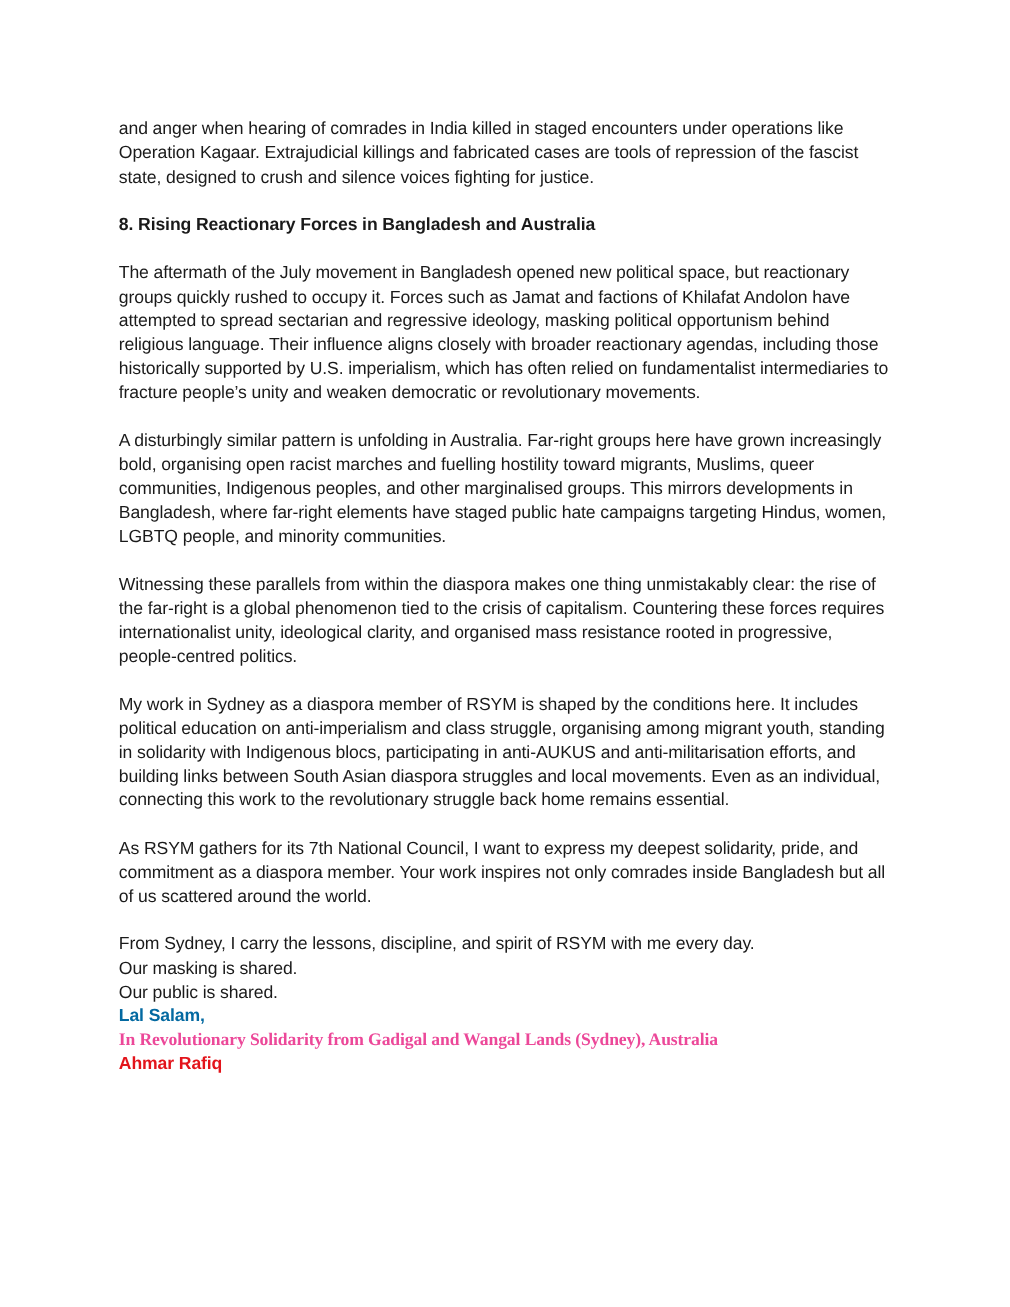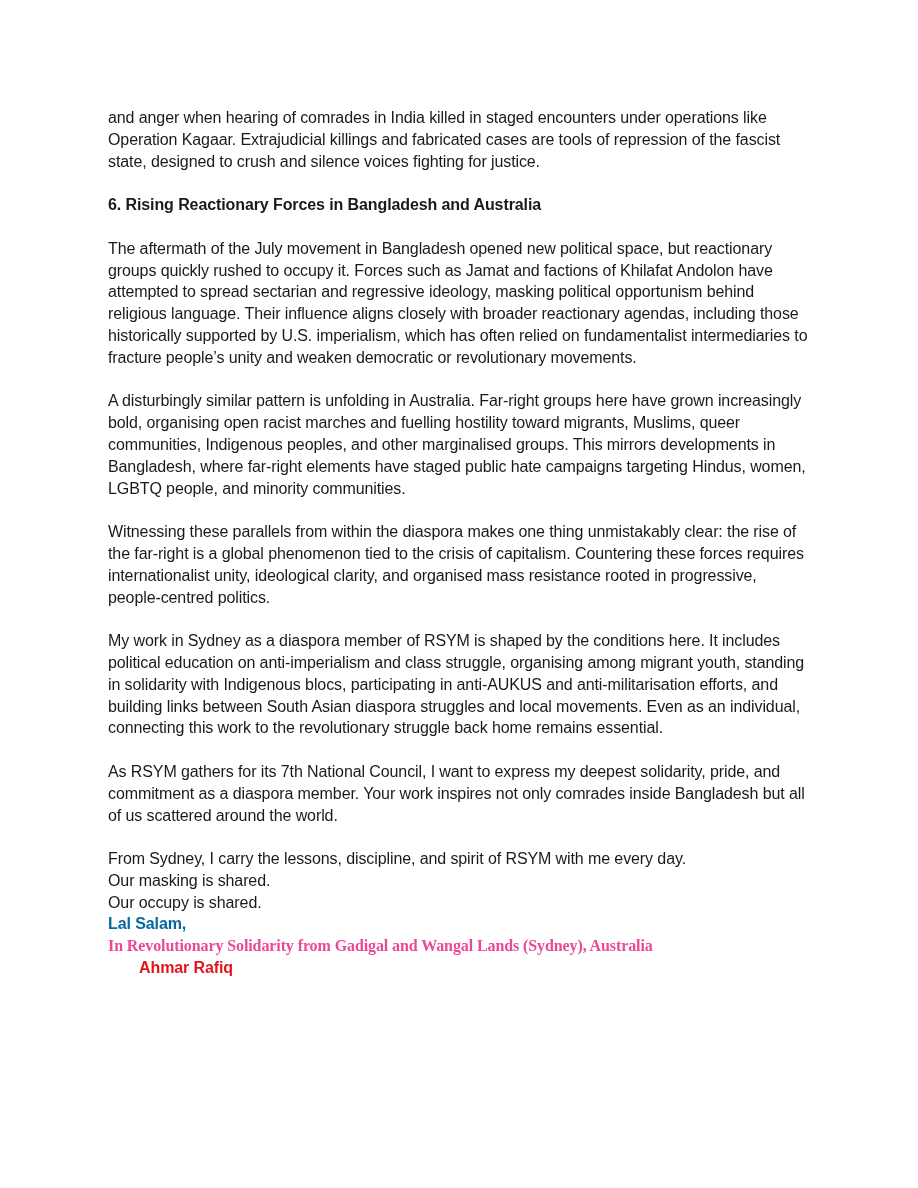--- a/index.html
+++ b/index.html
@@ -14,29 +14,29 @@
   .line { display: block; }
   .red { color: #e3141b; font-weight: bold; }
   .closing { margin: 0; }
 </style>
 </head>
 <body>
 
 <div class="page">
   <p>and anger when hearing of comrades in India killed in staged encounters under operations like Operation Kagaar. Extrajudicial killings and fabricated cases are tools of repression of the fascist state, designed to crush and silence voices fighting for justice.</p>
 
-  <h2>6. Rising Reactionary Forces in Bangladesh and Australia</h2>
+  <h2>8. Rising Reactionary Forces in Bangladesh and Australia</h2>
   <p>The aftermath of the July movement in Bangladesh opened new political space, but reactionary groups quickly rushed to occupy it. Forces such as Jamat and factions of Khilafat Andolon have attempted to spread sectarian and regressive ideology, masking political opportunism behind religious language. Their influence aligns closely with broader reactionary agendas, including those historically supported by U.S. imperialism, which has often relied on fundamentalist intermediaries to fracture people’s unity and weaken democratic or revolutionary movements.</p>
   <p>A disturbingly similar pattern is unfolding in Australia. Far-right groups here have grown increasingly bold, organising open racist marches and fuelling hostility toward migrants, Muslims, queer communities, Indigenous peoples, and other marginalised groups. This mirrors developments in Bangladesh, where far-right elements have staged public hate campaigns targeting Hindus, women, LGBTQ people, and minority communities.</p>
   <p>Witnessing these parallels from within the diaspora makes one thing unmistakably clear: the rise of the far-right is a global phenomenon tied to the crisis of capitalism. Countering these forces requires internationalist unity, ideological clarity, and organised mass resistance rooted in progressive, people-centred politics.</p>
 
   <p>My work in Sydney as a diaspora member of RSYM is shaped by the conditions here. It includes political education on anti-imperialism and class struggle, organising among migrant youth, standing in solidarity with Indigenous blocs, participating in anti-AUKUS and anti-militarisation efforts, and building links between South Asian diaspora struggles and local movements. Even as an individual, connecting this work to the revolutionary struggle back home remains essential.</p>
   <p>As RSYM gathers for its 7th National Council, I want to express my deepest solidarity, pride, and commitment as a diaspora member. Your work inspires not only comrades inside Bangladesh but all of us scattered around the world.</p>
 
   <div class="closing">
     <span class="line">From Sydney, I carry the lessons, discipline, and spirit of RSYM with me every day.</span>
     <span class="line">Our masking is shared.</span>
-    <span class="line">Our occupy is shared.</span>
+    <span class="line">Our public is shared.</span>
     <span class="line red" style="color: #0369a1;">Lal Salam,</span>
     <span class="line red" style="color: #ec4899; font-family: Liberation Serif, serif;">In Revolutionary Solidarity from Gadigal and Wangal Lands (Sydney), Australia</span>
-    <span class="line red" style="color: rgb(227, 20, 27); margin-left: 31px;">Ahmar Rafiq</span>
+    <span class="line red" style="color: rgb(227, 20, 27);">Ahmar Rafiq</span>
   </div>
 </div>
 
 </body></html>

